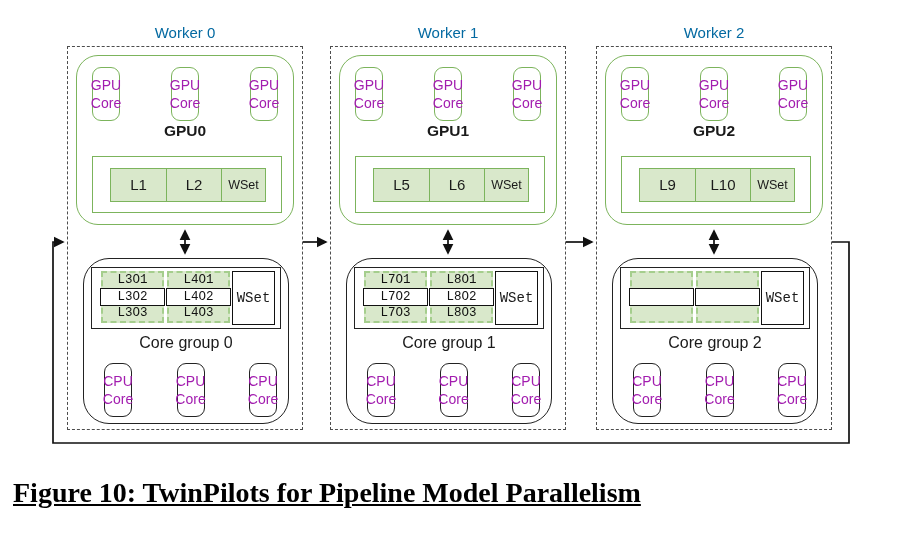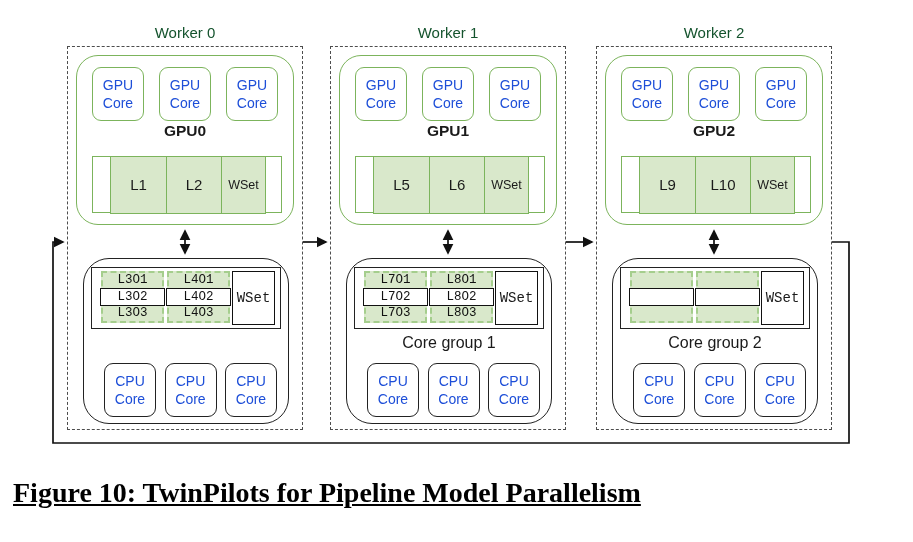--- a/index.html
+++ b/index.html
@@ -3,47 +3,47 @@
 <meta charset="utf-8">
 <style>
   html,body { margin:0; padding:0; background:#ffffff; }
   .canvas {
     position:relative; width:913px; height:542px; background:#ffffff;
     font-family:"Liberation Sans", sans-serif; color:#1a1a1a; overflow:hidden;
   }
   
   .worker { position:absolute; top:24px; width:236px; height:408px; }
   .w0 { left:67px; } .w1 { left:330px; } .w2 { left:596px; }
-  .worker-title { height:21px; text-align:center; font-size:15px; color:#14532d; }
+  .worker-title { height:21px; text-align:center; font-size:15px; color:#0369a1; }
   .worker-box {
     position:absolute; top:22px; left:0; width:236px; height:384px;
     border:1.6px dashed #4d4d4d; box-sizing:border-box;
   }
   
   .gpu-box {
     position:absolute; left:8px; top:8px; width:218px; height:170px;
     border:1.6px solid #7cb45c; border-radius:22px; box-sizing:border-box; background:#fff;
   }
   .core-row { position:absolute; display:flex; justify-content:space-between; }
   .gpu-cores { left:15px; top:11px; width:186px; height:54px; }
   .core {
-    width:52px; height:54px; border-radius:9px; background:#fff; box-sizing:border-box;
+    width:28px; height:54px; border-radius:9px; background:#fff; box-sizing:border-box;
     display:flex; flex-direction:column; align-items:center; justify-content:center;
-    font-size:14px; line-height:1.3; color:#1d4ed8; text-align:center;
+    font-size:14px; line-height:1.3; color:#a21caf; text-align:center;
   }
   .gpu-core { border:1.6px solid #7cb45c; }
   .cpu-core { border:1.7px solid #222;margin-left:7px; }
   .gpu-label { position:absolute; top:66px; left:0; width:100%; text-align:center; font-size:15.5px; font-weight:600; }
   .gpu-mem-bar {
     position:absolute; left:15px; top:100px; width:190px; height:57px;
     border:1.6px solid #7cb45c; box-sizing:border-box; background:#fff;
     display:flex; align-items:center; padding-left:17px;
   }
   .gpu-cell {
-    width:57px; height:58px; background:#d9e8cb; border:1.5px solid #7cb45c;
+    width:57px; height:34px; background:#d9e8cb; border:1.5px solid #7cb45c;
     box-sizing:border-box; display:flex; align-items:center; justify-content:center; font-size:15px;
   }
   .gpu-cell + .gpu-cell { margin-left:-1.5px; }
   .gpu-cell.wset { width:45px; font-size:12.5px; }
   
   .cpu-box {
     position:absolute; left:15px; top:211px; width:206px; height:166px;
     border:1.7px solid #222; border-radius:26px; box-sizing:border-box; background:#fff;
   }
   .cpu-mem-bar {
@@ -116,20 +116,21 @@
             <div class="mem-row solid">L3O2</div>
             <div class="mem-row">L3O3</div>
           </div>
           <div class="mem-col c1">
             <div class="mem-row">L4O1</div>
             <div class="mem-row solid">L4O2</div>
             <div class="mem-row">L4O3</div>
           </div>
           <div class="wset-box">WSet</div>
         </div>
+        <div class="cpu-label">Core group 0</div>
         <div class="core-row cpu-cores">
           <div class="core cpu-core">
               <span>CPU</span>
               <span>Core</span>
             </div>
           <div class="core cpu-core">
               <span>CPU</span>
               <span>Core</span>
             </div>
           <div class="core cpu-core">

